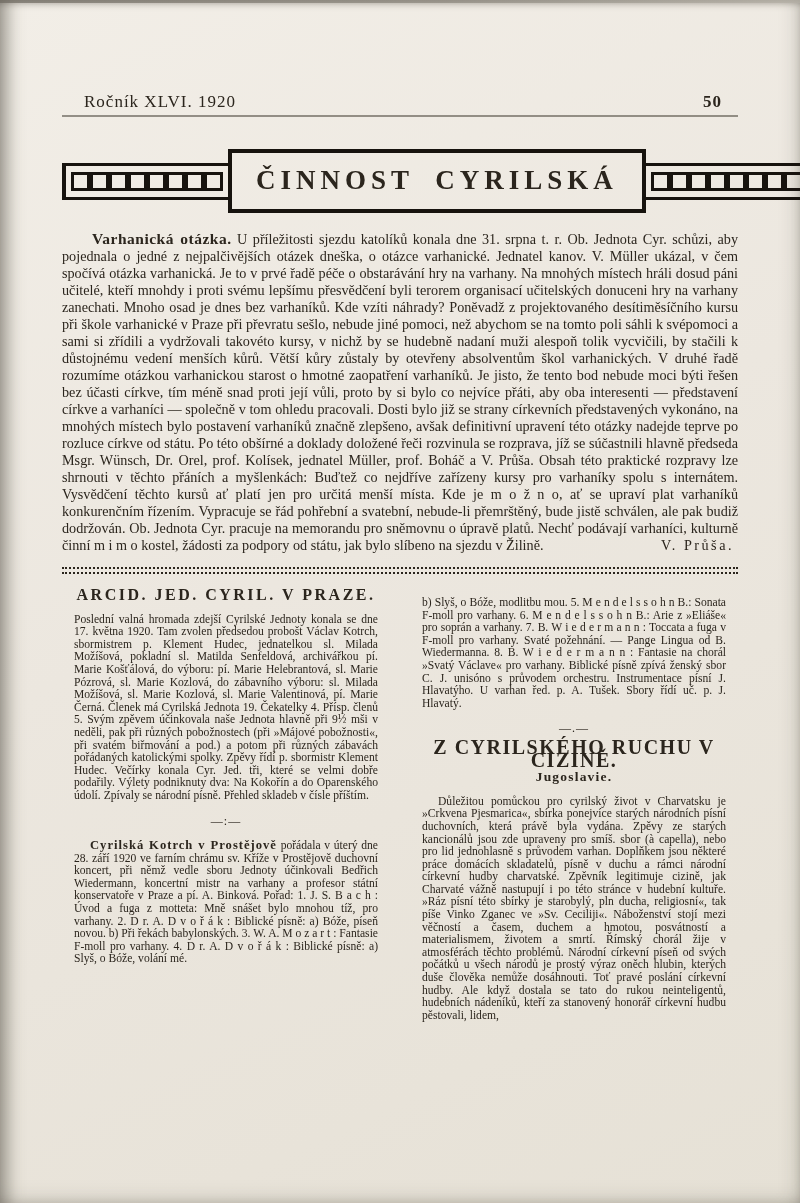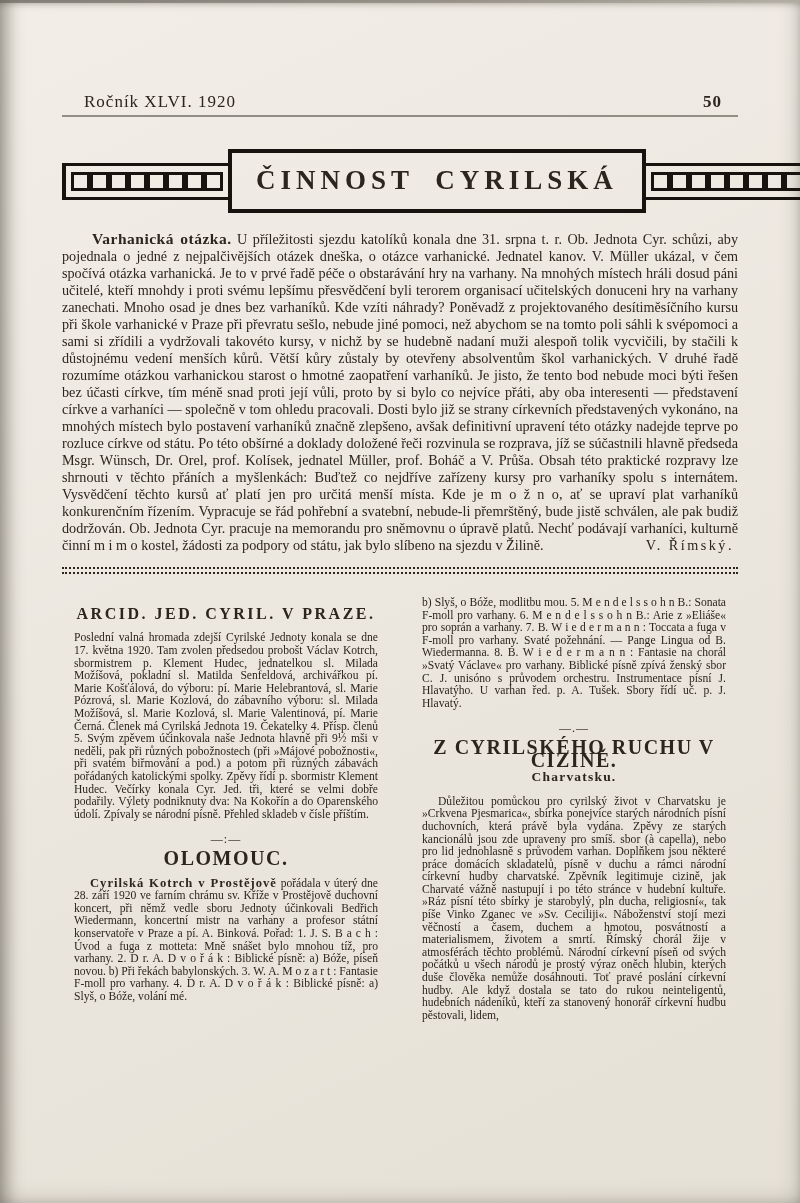--- a/index.html
+++ b/index.html
@@ -40,21 +40,21 @@
     text-align:justify; }
   .lead-article p { margin:0; text-indent:30px; }
   .lead-in { font-weight:bold; font-size:15.5px; letter-spacing:.5px; }
   .signature { float:right; letter-spacing:2.5px; padding-right:4px; }
 
   
   .dot-rule { margin:13px 0 11px; height:3px;
     border-top:2px dotted #2b251d; border-bottom:2px dotted #2b251d; }
 
   
-  .columns { display:flex; gap:20px;align-items:center; }
+  .columns { display:flex; gap:20px; }
   .col { flex:1; font-size:11.6px; line-height:12.6px; text-align:justify; }
   .col p { margin:12px; }
   .col p.indent { text-indent:16px; }
   .section-heading { margin:4px 0 5px; text-align:center; font-size:16px;
     font-weight:bold; letter-spacing:2.5px; }
   .section-heading.big { font-size:20px; letter-spacing:1.5px; margin-top:6px; }
   .sub-heading { font-weight:bold; font-size:12.8px; letter-spacing:1.2px;
     text-indent:16px; margin:0 0 1px; text-align:left; }
   .sub-heading.centered { text-align:center; text-indent:0; font-size:13.5px; margin:2px 0 4px; }
   .bold-lead { font-weight:bold; font-size:12.6px; letter-spacing:1px; }
@@ -91,41 +91,40 @@
         <span class="square"></span>
         <span class="square"></span>
         <span class="square"></span>
         <span class="square"></span>
       </div>
   </div>
 
   <div class="lead-article">
     <p><span class="lead-in">Varhanická otázka.</span>
       <span>U příležitosti sjezdu katolíků konala dne 31. srpna t. r. Ob. Jednota Cyr. schůzi, aby pojednala o jedné z nejpalčivějších otázek dneška, o otázce varhanické. Jednatel kanov. V. Müller ukázal, v čem spočívá otázka varhanická. Je to v prvé řadě péče o obstarávání hry na varhany. Na mnohých místech hráli dosud páni učitelé, kteří mnohdy i proti svému lepšímu přesvědčení byli terorem organisací učitelských donuceni hry na varhany zanechati. Mnoho osad je dnes bez varhaníků. Kde vzíti náhrady? Poněvadž z projektovaného desítiměsíčního kursu při škole varhanické v Praze při převratu sešlo, nebude jiné pomoci, než abychom se na tomto poli sáhli k svépomoci a sami si zřídili a vydržovali takovéto kursy, v nichž by se hudebně nadaní muži alespoň tolik vycvičili, by stačili k důstojnému vedení menších kůrů. Větší kůry zůstaly by otevřeny absolventům škol varhanických. V druhé řadě rozumíme otázkou varhanickou starost o hmotné zaopatření varhaníků. Je jisto, že tento bod nebude moci býti řešen bez účasti církve, tím méně snad proti její vůli, proto by si bylo co nejvíce přáti, aby oba interesenti — představení církve a varhaníci — společně v tom ohledu pracovali. Dosti bylo již se strany církevních představených vykonáno, na mnohých místech bylo postavení varhaníků značně zlepšeno, avšak definitivní upravení této otázky nadejde teprve po rozluce církve od státu. Po této obšírné a doklady doložené řeči rozvinula se rozprava, jíž se súčastnili hlavně předseda Msgr. Wünsch, Dr. Orel, prof. Kolísek, jednatel Müller, prof. Boháč a V. Průša. Obsah této praktické rozpravy lze shrnouti v těchto přáních a myšlenkách: Buďtež co nejdříve zařízeny kursy pro varhaníky spolu s internátem. Vysvědčení těchto kursů ať platí jen pro určitá menší místa. Kde je m o ž n o, ať se upraví plat varhaníků konkurenčním řízením. Vypracuje se řád pohřební a svatební, nebude-li přemrštěný, bude jistě schválen, ale pak budiž dodržován. Ob. Jednota Cyr. pracuje na memorandu pro sněmovnu o úpravě platů. Nechť podávají varhaníci, kulturně činní m i m o kostel, žádosti za podpory od státu, jak bylo slíbeno na sjezdu v Žilině.</span>
-      <span class="signature">V. Římský.</span>
+      <span class="signature">V. Průša.</span>
     </p>
   </div>
 
   <div class="dot-rule"></div>
 
   <div class="columns">
 
     <div class="col">
       <h2 class="section-heading">ARCID. JED. CYRIL. V PRAZE.</h2>
       <p>Poslední valná hromada zdejší Cyrilské Jednoty konala se dne 17. května 1920. Tam zvolen předsedou probošt Václav Kotrch, sbormistrem p. Klement Hudec, jednatelkou sl. Milada Možíšová, pokladní sl. Matilda Senfeldová, archivářkou pí. Marie Košťálová, do výboru: pí. Marie Helebrantová, sl. Marie Pózrová, sl. Marie Kozlová, do zábavního výboru: sl. Milada Možíšová, sl. Marie Kozlová, sl. Marie Valentinová, pí. Marie Černá. Členek má Cyrilská Jednota 19. Čekatelky 4. Přísp. členů 5. Svým zpěvem účinkovala naše Jednota hlavně při 9½ mši v neděli, pak při různých pobožnostech (při »Májové pobožnosti«, při svatém biřmování a pod.) a potom při různých zábavách pořádaných katolickými spolky. Zpěvy řídí p. sbormistr Klement Hudec. Večírky konala Cyr. Jed. tři, které se velmi dobře podařily. Výlety podniknuty dva: Na Kokořín a do Oparenského údolí. Zpívaly se národní písně. Přehled skladeb v čísle příštím.</p>
       <div class="mini-divider">—:—</div>
-      <h2 class="section-heading big">OLOMOUC.</h2>
       <p class="indent"><span class="bold-lead">Cyrilská Kotrch v Prostějově</span>
         <span>pořádala v úterý dne 28. září 1920 ve farním chrámu sv. Kříže v Prostějově duchovní koncert, při němž vedle sboru Jednoty účinkovali Bedřich Wiedermann, koncertní mistr na varhany a profesor státní konservatoře v Praze a pí. A. Binková. Pořad: 1. J. S. B a c h : Úvod a fuga z motteta: Mně snášet bylo mnohou tíž, pro varhany. 2. D r. A. D v o ř á k : Biblické písně: a) Bóže, píseň novou. b) Při řekách babylonských. 3. W. A. M o z a r t : Fantasie F-moll pro varhany. 4. D r. A. D v o ř á k : Biblické písně: a) Slyš, o Bóže, volání mé.</span>
       </p>
     </div>
 
     <div class="col">
       <p>b) Slyš, o Bóže, modlitbu mou. 5. M e n d e l s s o h n  B.: Sonata F-moll pro varhany. 6. M e n d e l s s o h n  B.: Arie z »Eliáše« pro soprán a varhany. 7. B. W i e d e r m a n n : Toccata a fuga v F-moll pro varhany. Svaté požehnání. — Pange Lingua od B. Wiedermanna. 8. B. W i e d e r m a n n : Fantasie na chorál »Svatý Václave« pro varhany. Biblické písně zpívá ženský sbor C. J. unisóno s průvodem orchestru. Instrumentace písní J. Hlavatýho. U varhan řed. p. A. Tušek. Sbory řídí uč. p. J. Hlavatý.</p>
       <div class="mini-divider">—.—</div>
       <h2 class="section-heading big">Z CYRILSKÉHO RUCHU V CIZINĚ.</h2>
-      <p class="sub-heading centered">Charvatsku.</p>
+      <p class="sub-heading centered">Jugoslavie.</p>
       <p class="indent">Důležitou pomůckou pro cyrilský život v Charvatsku je »Crkvena Pjesmarica«, sbírka ponejvíce starých národních písní duchovních, která právě byla vydána. Zpěvy ze starých kancionálů jsou zde upraveny pro smíš. sbor (à capella), nebo pro lid jednohlasně s průvodem varhan. Doplňkem jsou některé práce domácích skladatelů, písně v duchu a rámci národní církevní hudby charvatské. Zpěvník legitimuje cizině, jak Charvaté vážně nastupují i po této stránce v hudební kultuře. »Ráz písní této sbírky je starobylý, pln ducha, religiosní«, tak píše Vinko Zganec ve »Sv. Ceciliji«. Náboženství stojí mezi věčností a časem, duchem a hmotou, posvátností a materialismem, životem a smrtí. Římský chorál žije v atmosférách těchto problémů. Národní církevní píseň od svých počátků u všech národů je prostý výraz oněch hlubin, kterých duše člověka nemůže dosáhnouti. Toť pravé poslání církevní hudby. Ale když dostala se tato do rukou neinteligentů, hudebních nádeníků, kteří za stanovený honorář církevní hudbu pěstovali, lidem,</p>
     </div>
 
   </div>
 
 </div>
 
 </body></html>

